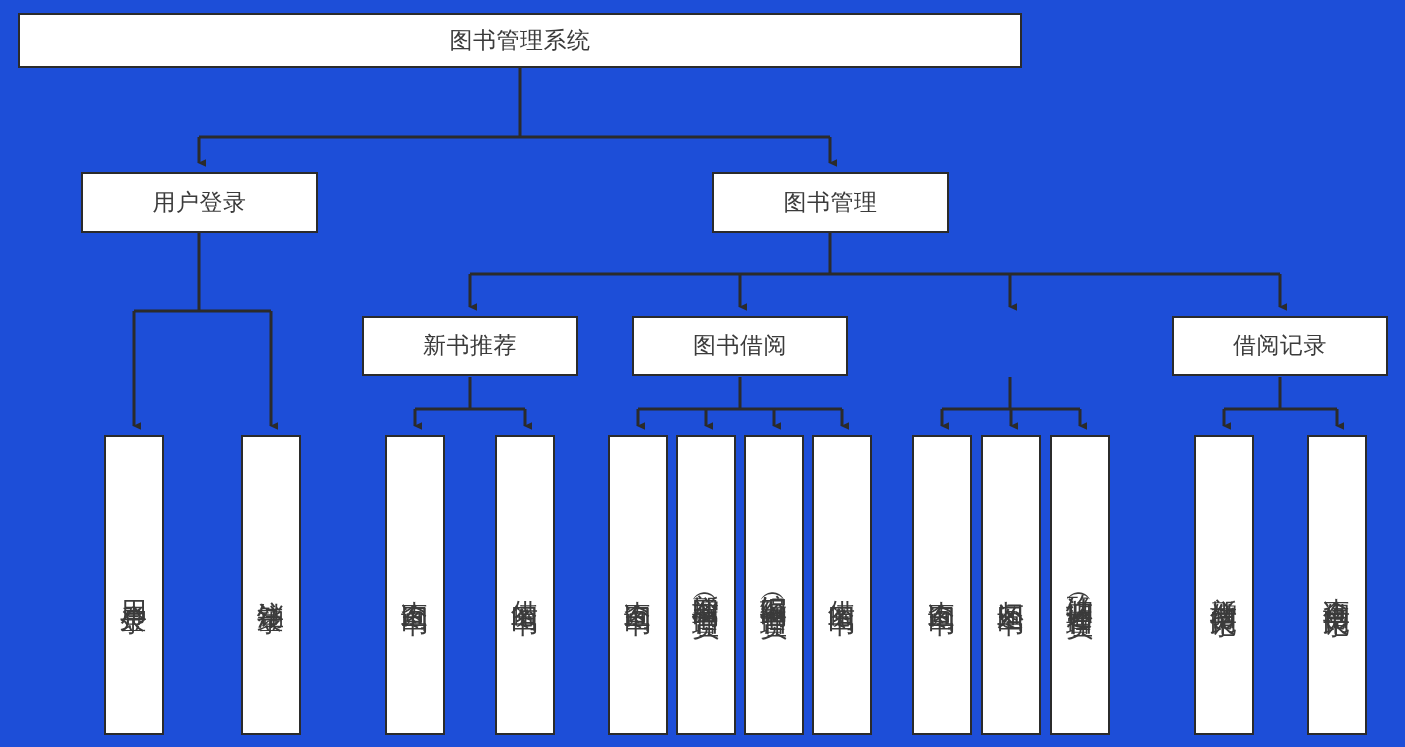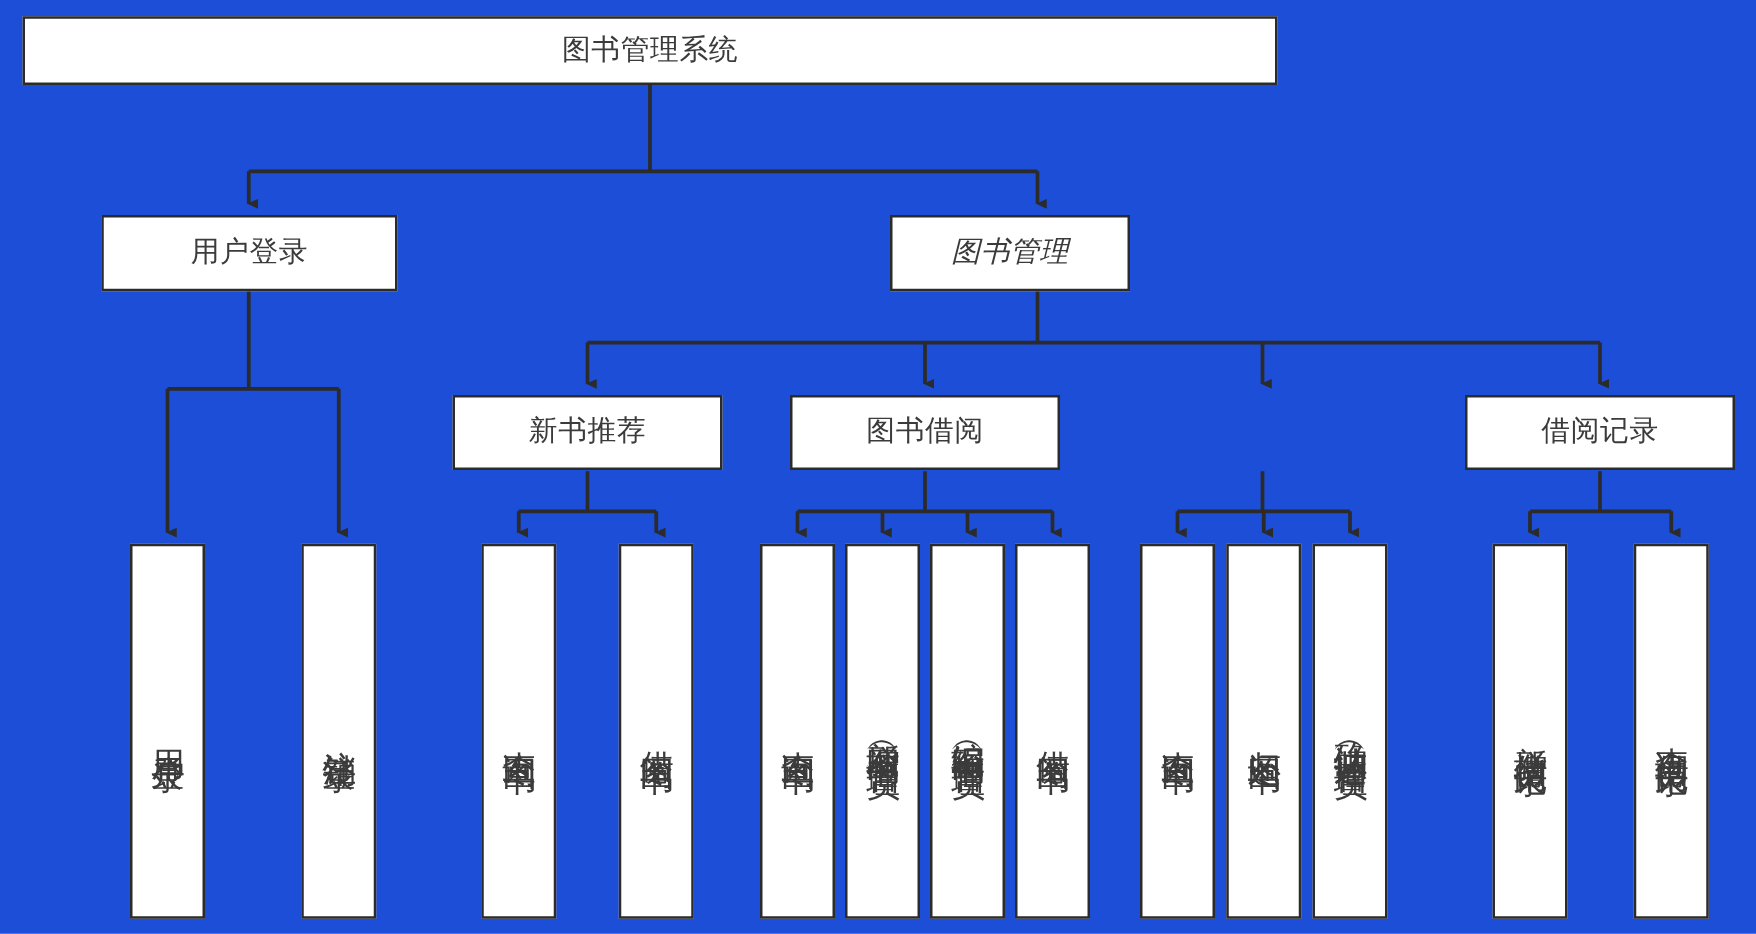--- a/index.html
+++ b/index.html
@@ -129,21 +129,21 @@
     </g>
   </svg>
 
   <div class="node horiz" style="left:18px; top:13px; width:1004px; height:55px;">
     <span class="label">图书管理系统</span>
   </div>
 
   <div class="node horiz" style="left:81px; top:172px; width:237px; height:61px;">
     <span class="label">用户登录</span>
   </div>
-  <div class="node horiz" style="left:712px; top:172px; width:192px; height:61px;font-style:italic;">
+  <div class="node horiz" style="left:712px; top:172px; width:237px; height:61px;">
     <span class="label">图书管理</span>
   </div>
 
   <div class="node horiz" style="left:632px; top:316px; width:216px; height:60px;">
     <span class="label">图书借阅</span>
   </div>
   <div class="node horiz" style="left:362px; top:316px; width:216px; height:60px;">
     <span class="label">新书推荐</span>
   </div>
   <div class="node horiz" style="left:1172px; top:316px; width:216px; height:60px;justify-content:center;">

